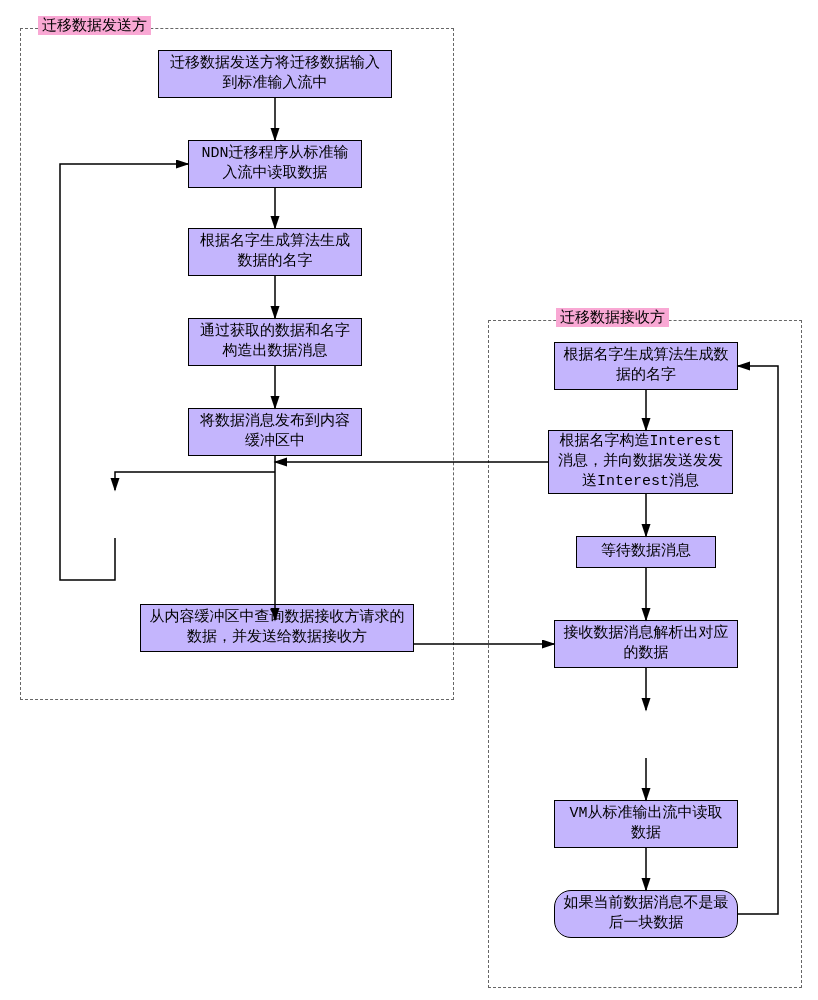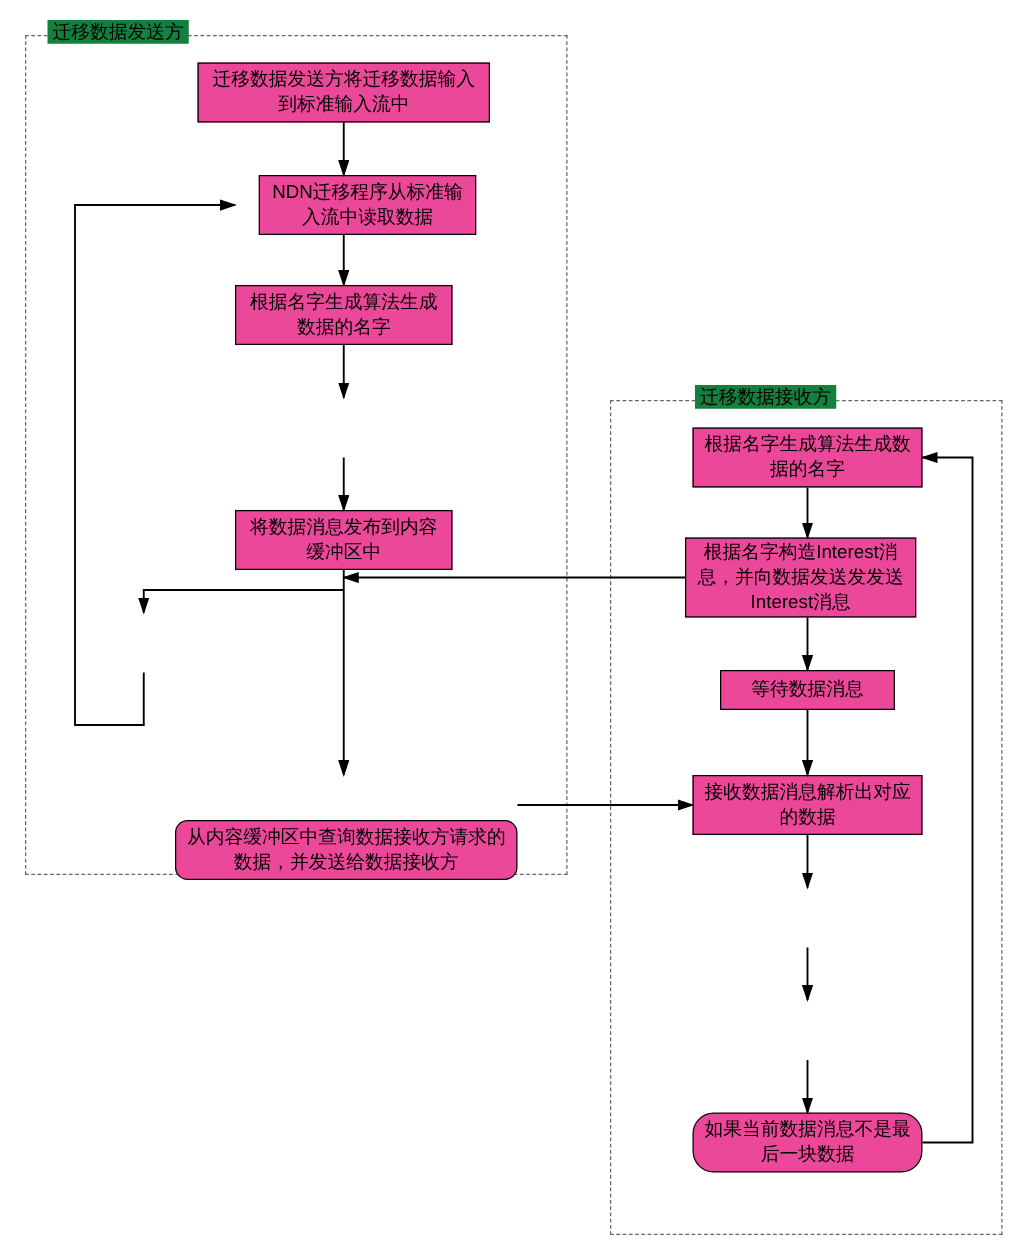--- a/index.html
+++ b/index.html
@@ -19,34 +19,35 @@
     width: 818px;
     height: 1000px;
   }
   .dashed-box {
     position: absolute;
     border: 1.5px dashed #666;
     background: transparent;
   }
   .dashed-label {
     position: absolute;
-    background: #15803d;
+    background: #f9a8d4;
     padding: 0 4px;
     font-size: 15px;
   }
   .box {
     position: absolute;
     border: 1.5px solid #000;
-    background: #ec4899;
+    background: #c4b5fd;
     text-align: center;
     display: flex;
     align-items: center;
     justify-content: center;
     padding: 4px 8px;
     line-height: 1.35;
+    font-family: Liberation Mono, monospace;
   }
   svg.arrows {
     position: absolute;
     left: 0;
     top: 0;
     width: 818px;
     height: 1000px;
     pointer-events: none;
   }
 </style>
@@ -56,39 +57,41 @@
 <div class="container">
 
   <div class="dashed-box" style="left:20px; top:28px; width:434px; height:672px;"></div>
   <div class="dashed-label" style="left:38px; top:16px;">迁移数据发送方</div>
 
   <div class="dashed-box" style="left:488px; top:320px; width:314px; height:668px;"></div>
   <div class="dashed-label" style="left:556px; top:308px;">迁移数据接收方</div>
 
   <div class="box" style="left:158px; top:50px; width:234px; height:48px;">迁移数据发送方将迁移数据输入到标准输入流中</div>
 
-  <div class="box" style="left:188px; top:140px; width:174px; height:48px;margin-left:19px;">NDN迁移程序从标准输入流中读取数据</div>
+  <div class="box" style="left:188px; top:140px; width:174px; height:48px;">NDN迁移程序从标准输入流中读取数据</div>
 
   <div class="box" style="left:188px; top:228px; width:174px; height:48px;">根据名字生成算法生成数据的名字</div>
 
+  <div class="box" style="left:188px; top:318px; width:174px; height:48px;">通过获取的数据和名字构造出数据消息</div>
 
   <div class="box" style="left:188px; top:408px; width:174px; height:48px;">将数据消息发布到内容缓冲区中</div>
 
 
-  <div class="box" style="left:140px; top:656px; width:274px; height:48px;border-radius:10px;">从内容缓冲区中查询数据接收方请求的数据，并发送给数据接收方</div>
+  <div class="box" style="left:140px; top:604px; width:274px; height:48px;">从内容缓冲区中查询数据接收方请求的数据，并发送给数据接收方</div>
 
   <div class="box" style="left:554px; top:342px; width:184px; height:48px;">根据名字生成算法生成数据的名字</div>
 
   <div class="box" style="left:548px; top:430px; width:185px; height:64px;">根据名字构造Interest消息，并向数据发送发发送Interest消息</div>
 
   <div class="box" style="left:554px; top:620px; width:184px; height:48px;">接收数据消息解析出对应的数据</div>
 
   <div class="box" style="left:576px; top:536px; width:140px; height:32px;">等待数据消息</div>
 
 
+  <div class="box" style="left:554px; top:800px; width:184px; height:48px;">VM从标准输出流中读取数据</div>
 
   <div class="box" style="left:554px; top:890px; width:184px; height:48px;border-radius:17px;">如果当前数据消息不是最后一块数据</div>
 
   <svg class="arrows">
     <defs>
       <marker id="ah" markerWidth="10" markerHeight="10" refX="8" refY="3" orient="auto" markerUnits="strokeWidth">
         <path d="M0,0 L0,6 L9,3 z" fill="#000"></path>
       </marker>
     </defs>
 

